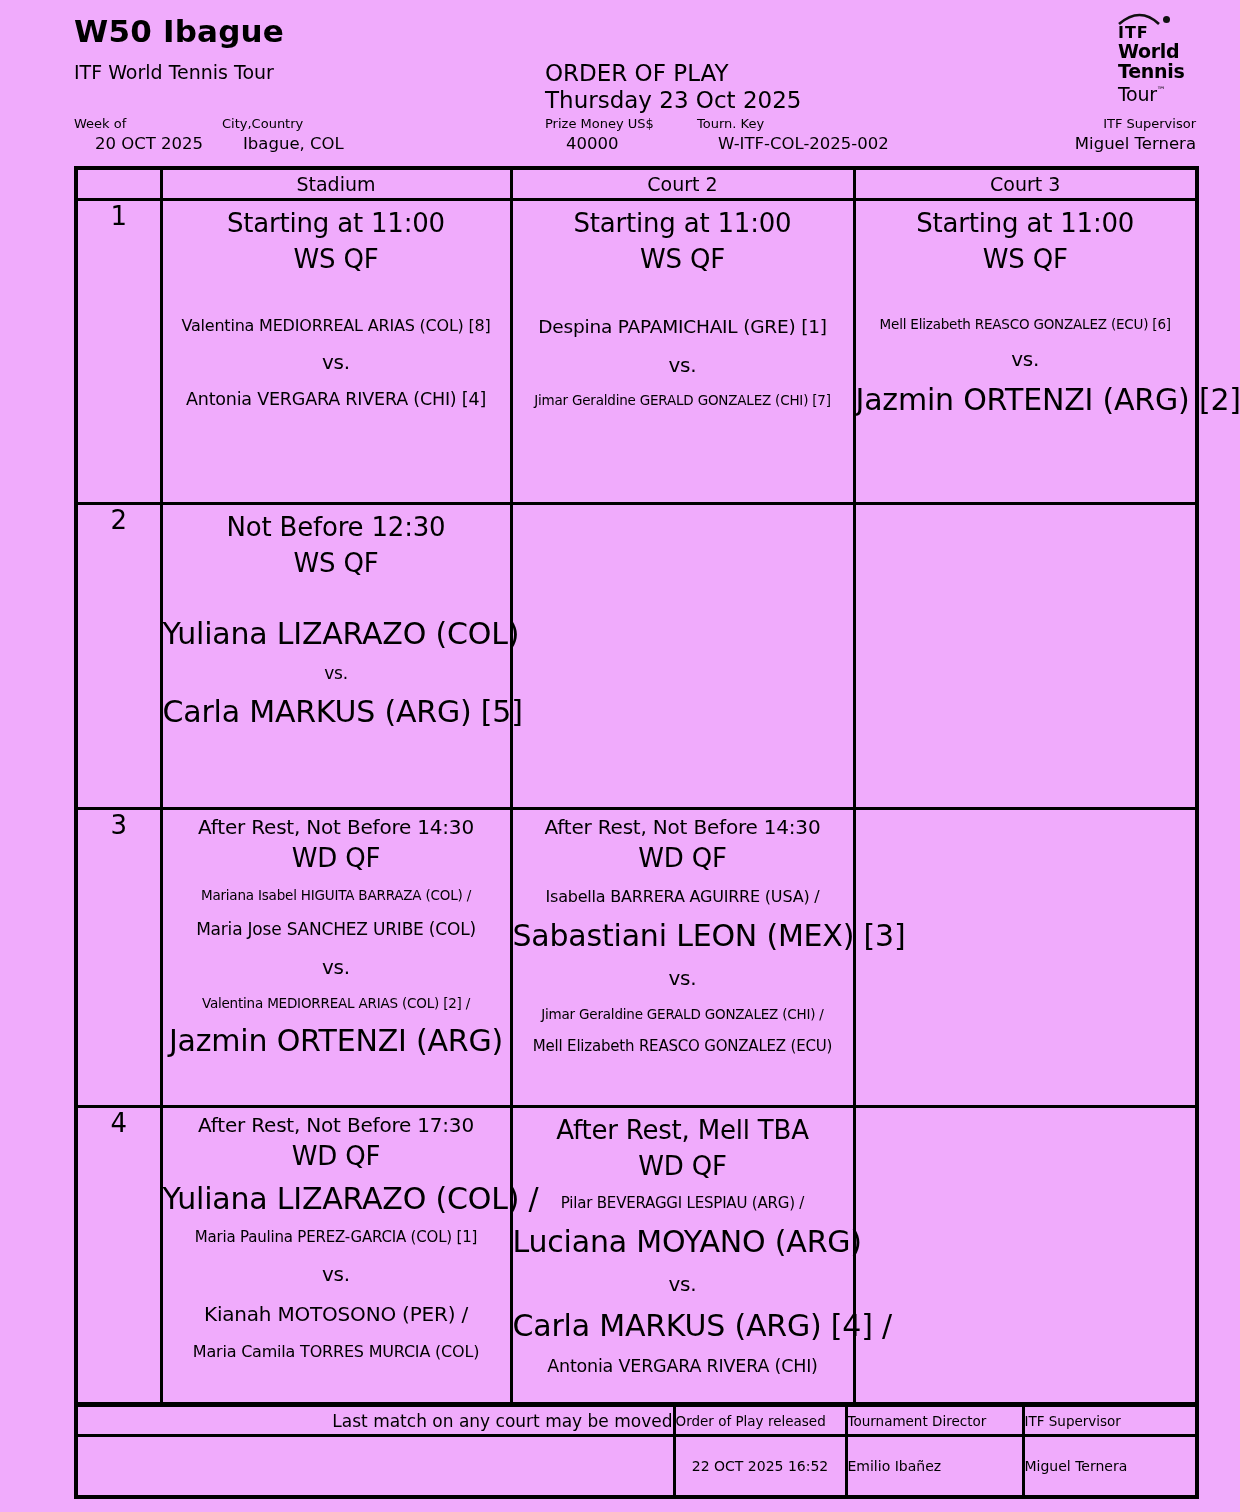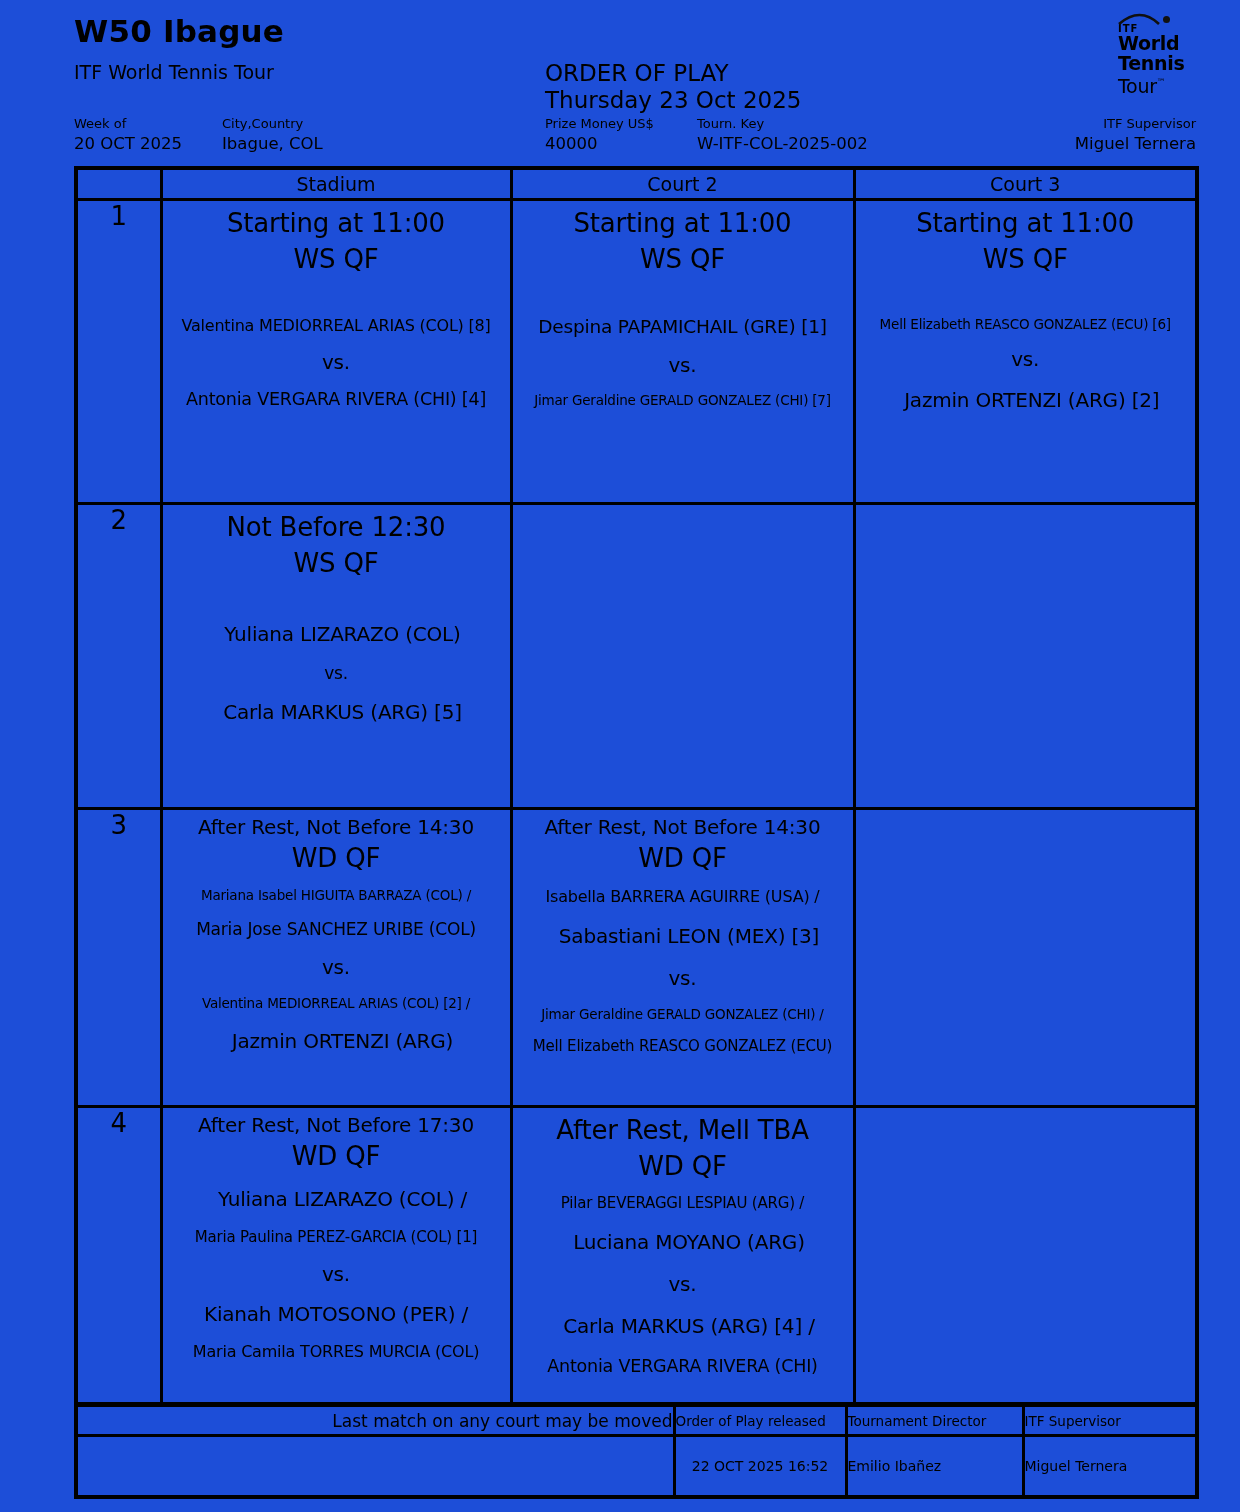--- a/index.html
+++ b/index.html
@@ -1,35 +1,35 @@
 <!DOCTYPE html>
 <html><head>
 <meta charset="utf-8">
 <style>
   html,body{margin:0;padding:0;background:#fff;}
-  .page{position:relative;width:1240px;height:1512px;background:#1d4ed8;color:#000;
+  .page{position:relative;width:1240px;height:1512px;background:#f0abfc;color:#000;
         font-family:"DejaVu Sans","Liberation Sans",sans-serif;overflow:hidden;}
 
   
   .title{position:absolute;left:74px;top:12px;font-size:31px;line-height:38px;font-weight:600;letter-spacing:0.2px;}
   .tour-line{position:absolute;left:74px;top:61px;font-size:19px;}
   .order-block{position:absolute;left:545px;top:60px;font-size:23px;line-height:27px;}
 
   .logo{position:absolute;left:1118px;top:15px;width:90px;}
   .logo-arc{position:absolute;left:-3px;top:-3px;}
   .logo-ball{position:absolute;left:45px;top:1px;width:7px;height:7px;border-radius:50%;background:#111;}
-  .logo-itf{font-weight:bold;font-size:10px;letter-spacing:1px;margin-top:8px;}
+  .logo-itf{font-weight:bold;font-size:16px;letter-spacing:1px;margin-top:8px;}
   .logo-word{font-size:19px;line-height:19.5px;font-weight:bold;letter-spacing:-0.3px;}
   .logo-word.light{font-weight:normal;}
   .tm{font-size:9px;vertical-align:8px;font-weight:normal;}
 
   
   .info-item{position:absolute;top:115px;}
   .info-label{font-size:13px;line-height:17px;}
-  .info-value{font-size:16.5px;line-height:22px;margin-top:1px;}
+  .info-value{font-size:16.5px;line-height:22px;margin-top:1px;margin-left:21px;}
   .ii-week{left:74px;}
   .ii-city{left:222px;}
   .ii-prize{left:545px;}
   .ii-key{left:697px;}
   .ii-sup{right:44px;text-align:right;}
 
   
   .schedule-wrap{position:absolute;left:74px;top:166px;}
   table.schedule{border-collapse:collapse;table-layout:fixed;width:1121px;border:4px solid #000;}
   table.schedule th,table.schedule td{border:3px solid #000;padding:0;margin-left:12px;}
@@ -39,21 +39,21 @@
   .cell{padding-top:4px;}
   .line{white-space:nowrap;letter-spacing:-0.2px;}
 
   .sz-xs {font-size:13.5px;line-height:18px;}
   .sz-sm {font-size:15px;  line-height:19px;}
   .sz-smd{font-size:16px;  line-height:21px;}
   .sz-md {font-size:17px;  line-height:22px;}
   .sz-mdl{font-size:17.5px;line-height:23px;}
   .sz-mlg{font-size:18.5px;line-height:24px;text-align:center;}
   .sz-lg {font-size:20px;  line-height:26px;}
-  .sz-xl {font-size:20px;  line-height:30px;padding-left:13px;}
+  .sz-xl {font-size:30px;  line-height:30px;}
   .sz-xxl{font-size:26px;  line-height:36px;}
 
   tr.row-1{height:304px;} tr.row-2{height:305px;} tr.row-3{height:298px;} tr.row-4{height:297px;}
   tr.row-1 .match,tr.row-2 .match{margin-top:38px;}
   tr.row-1 .match .line + .line,tr.row-2 .match .line + .line{margin-top:13px;}
   tr.row-3 .match,tr.row-4 .match{margin-top:10px;}
   tr.row-3 .match .line + .line,tr.row-4 .match .line + .line{margin-top:14px;}
 
   
   .footer-wrap{position:absolute;left:74px;top:1403px;}

